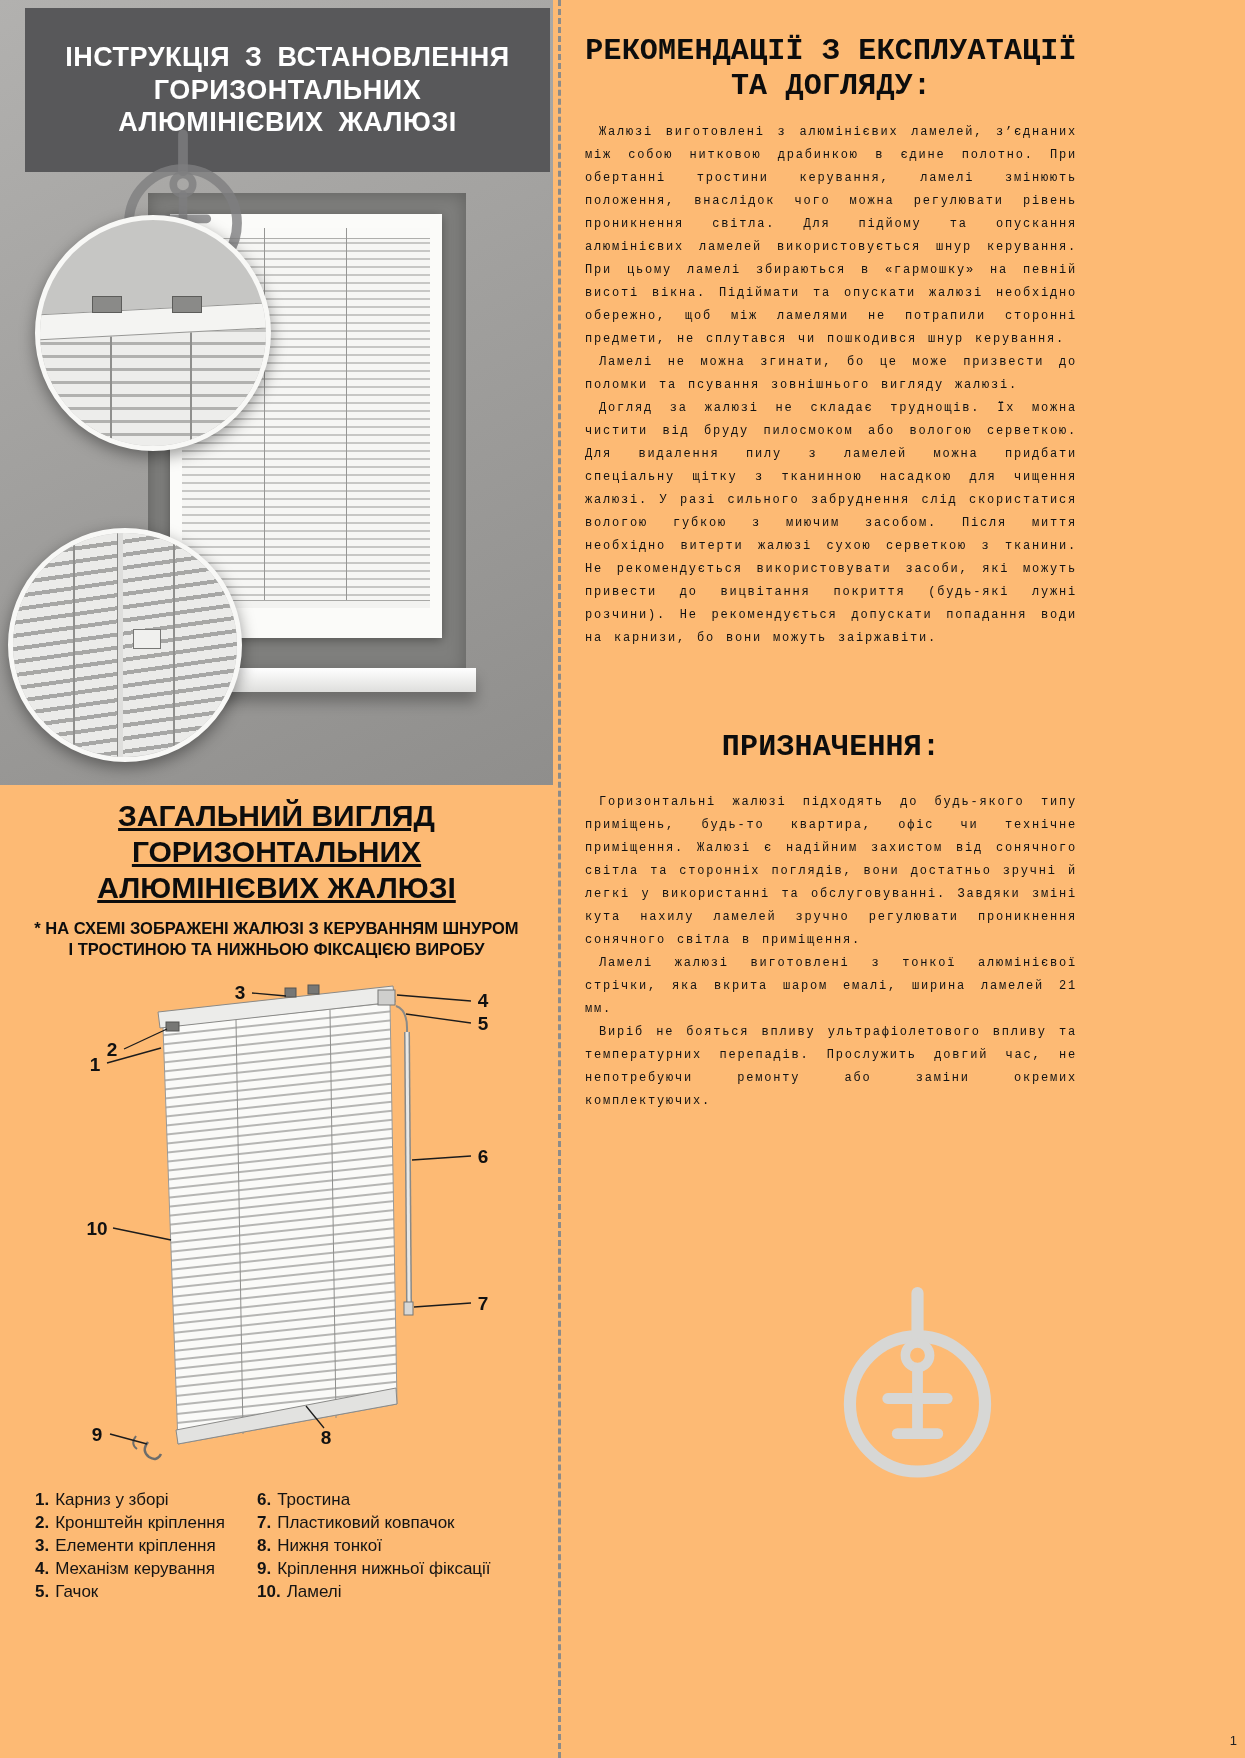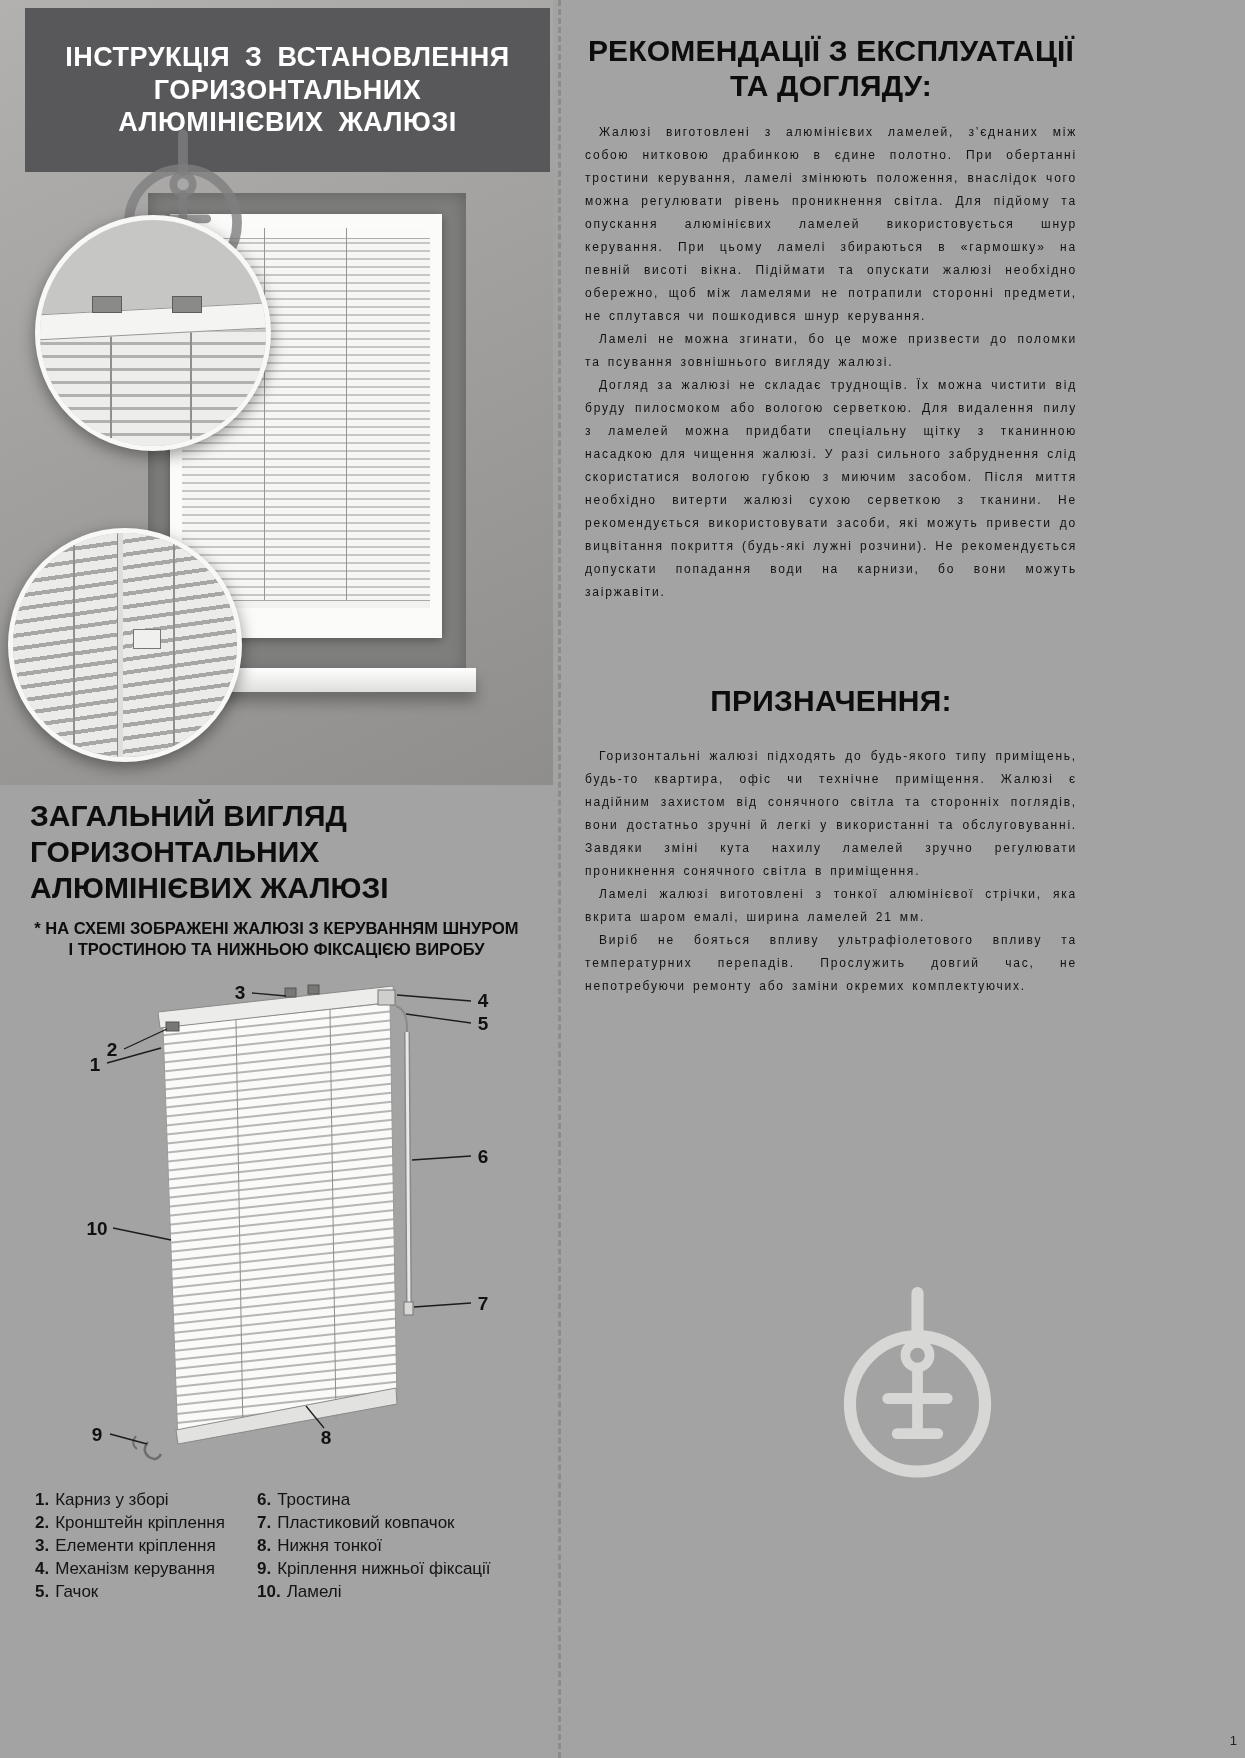--- a/index.html
+++ b/index.html
@@ -1,17 +1,17 @@
 <!DOCTYPE html>
 <html><head>
 <meta charset="utf-8">
 <style>
   html,body{margin:0;padding:0;background:#ffffff;}
   .page{
-    position:relative;width:1245px;height:1758px;background:#a3a3a3;
+    position:relative;width:1245px;height:1758px;background:#fdba74;
     font-family:"Liberation Sans", sans-serif;color:#141414;overflow:hidden;
   }
   
   .photo{
     position:absolute;left:0;top:0;width:553px;height:785px;
     background:linear-gradient(155deg,#b2b1af 0%,#a2a19f 45%,#8f8e8c 100%);
   }
   .header-box{
     position:absolute;left:25px;top:8px;width:525px;height:164px;
     background:#58585a;color:#ffffff;z-index:2;
@@ -39,38 +39,38 @@
   .circB{left:8px;top:528px;width:224px;height:224px;}
   .circB .slats{position:absolute;inset:0;background:repeating-linear-gradient(172deg,#ebebe9 0 9px,#a7a7a5 9px 13px);}
   .circB .wandz{position:absolute;left:104px;top:0;width:5px;height:100%;background:#dededc;border-left:1px solid #88888 6;border-left:1px solid #888886;}
   .circB .cordz{position:absolute;top:0;width:2px;height:100%;background:#8f8f8d;}
   .circB .clip{position:absolute;left:120px;top:96px;width:26px;height:18px;background:#f0f0ee;border:1px solid #777775;}
   .wm{position:absolute;z-index:3;}
   .wm svg{display:block;}
   
   .ov-title{
     position:absolute;left:0;top:798px;width:553px;box-sizing:border-box;padding:0 30px;
-    font-weight:bold;font-size:30px;line-height:1.2;color:#0d0d0d;
-    text-transform:uppercase;z-index:1;
+    text-align:center;font-weight:bold;font-size:30px;line-height:1.2;color:#0d0d0d;
+    text-transform:uppercase;z-index:1;text-decoration:underline;
   }
   .ov-note{
     position:absolute;left:0;top:918px;width:553px;box-sizing:border-box;padding:0 34px;
     text-align:center;font-weight:bold;font-size:16.5px;line-height:1.25;color:#0d0d0d;z-index:1;
   }
   .diagram{position:absolute;left:0;top:972px;width:553px;height:502px;z-index:1;}
   .diagram text{font-family:"Liberation Sans",sans-serif;font-weight:bold;font-size:19px;fill:#111111;}
   .legend{position:absolute;left:35px;top:1488px;display:flex;gap:12px;font-size:17px;line-height:23px;z-index:1;}
   .legend .col{display:flex;flex-direction:column;}
   .legend .col1{width:210px;}
   .legend .col2{width:270px;}
   .legend .num{font-weight:bold;margin-right:6px;}
   
   .divider{position:absolute;left:558px;top:0;height:1758px;width:0;border-left:3px dashed #8c8c8a;z-index:0;}
   
-  .right{position:absolute;left:585px;top:34px;width:492px;z-index:1;}
+  .right{position:absolute;left:585px;top:34px;width:492px;z-index:1;font-family:Liberation Mono, monospace;}
   .right h2{
     margin:0 0 18px 0;text-align:center;font-size:30px;line-height:1.15;
     font-weight:bold;color:#0d0d0d;text-transform:uppercase;letter-spacing:.2px;
   }
   .right h2.purpose{margin:80px 0 26px 0;}
   .right p{
     margin:0;text-align:justify;font-size:12px;line-height:23px;
     letter-spacing:1.8px;word-spacing:2px;text-indent:14px;color:#121212;
   }
   .page-number{position:absolute;right:8px;bottom:10px;font-size:13px;color:#222;}

